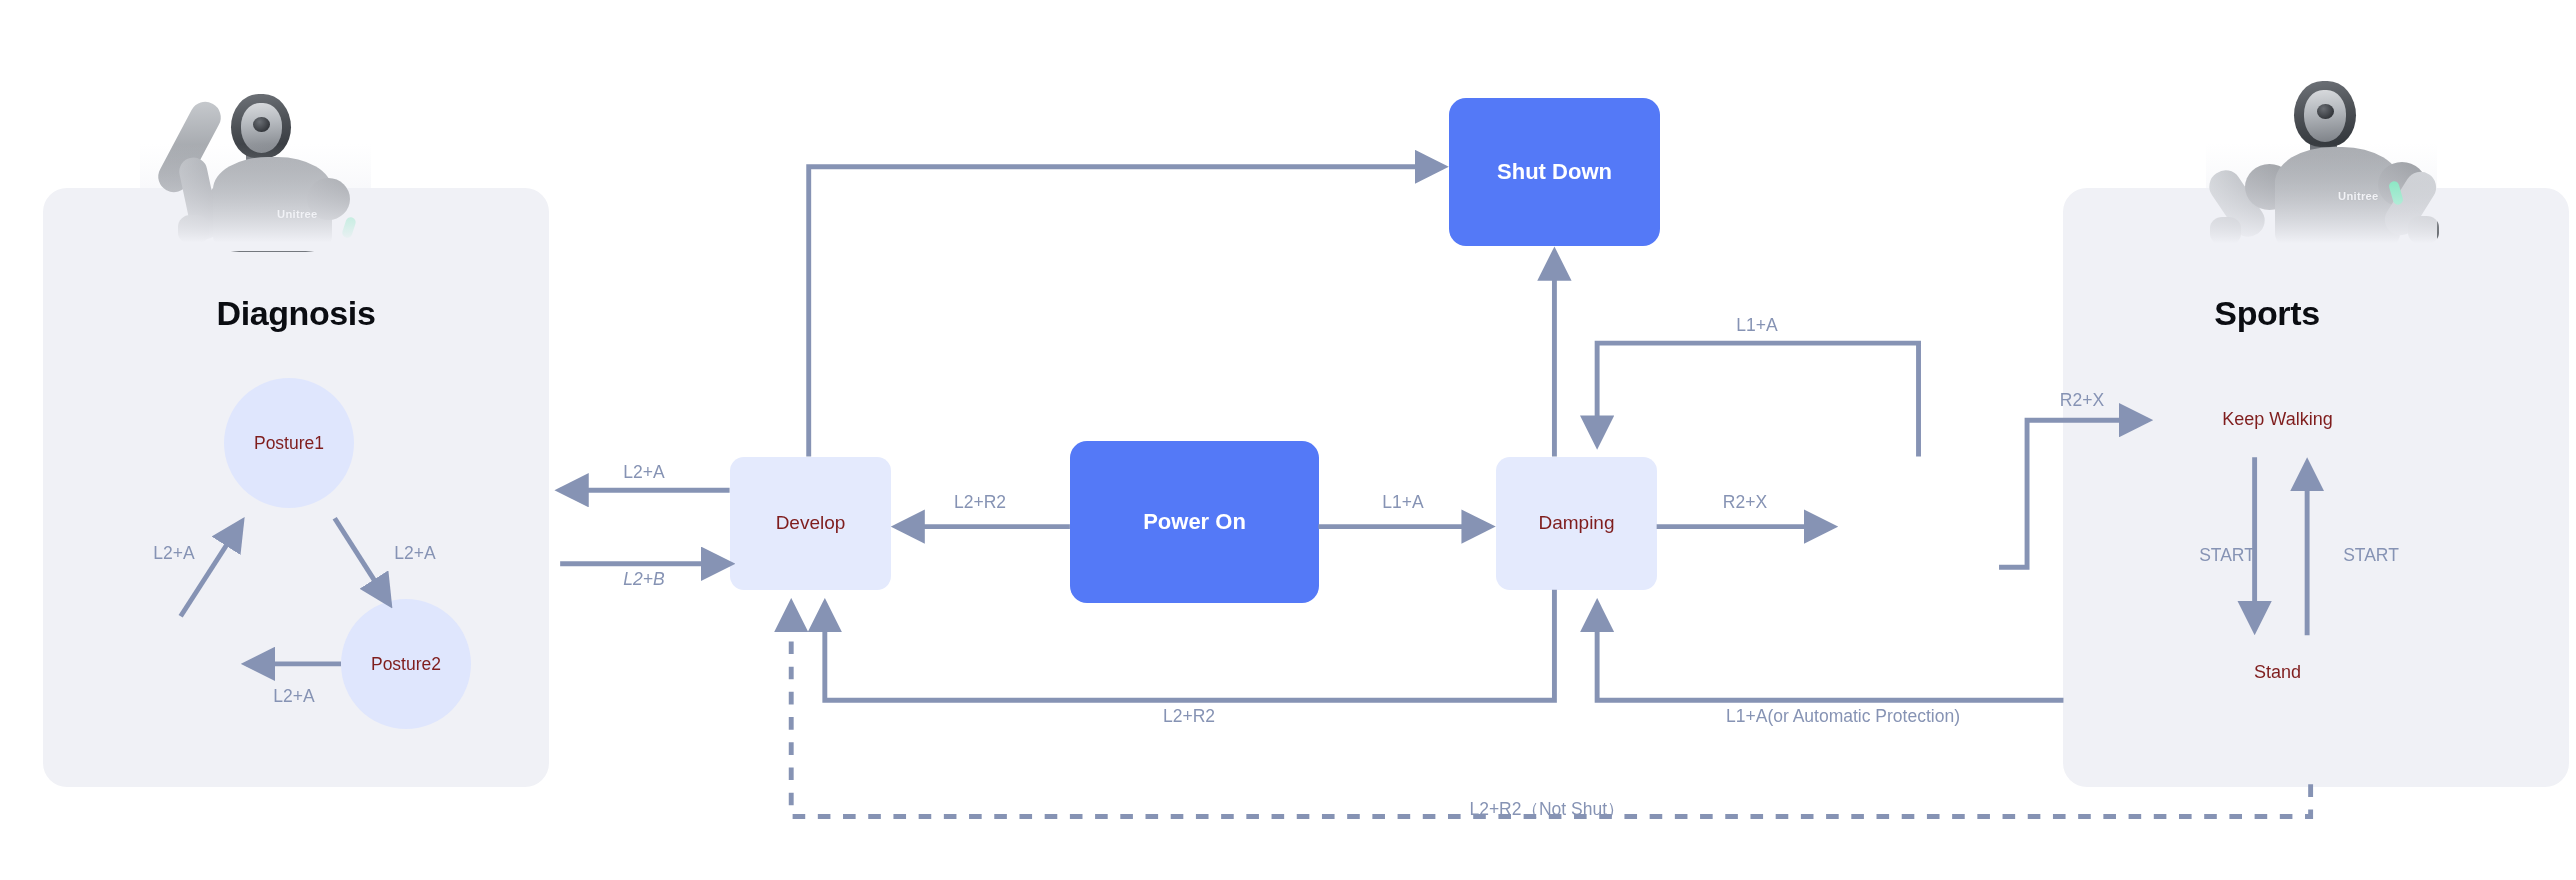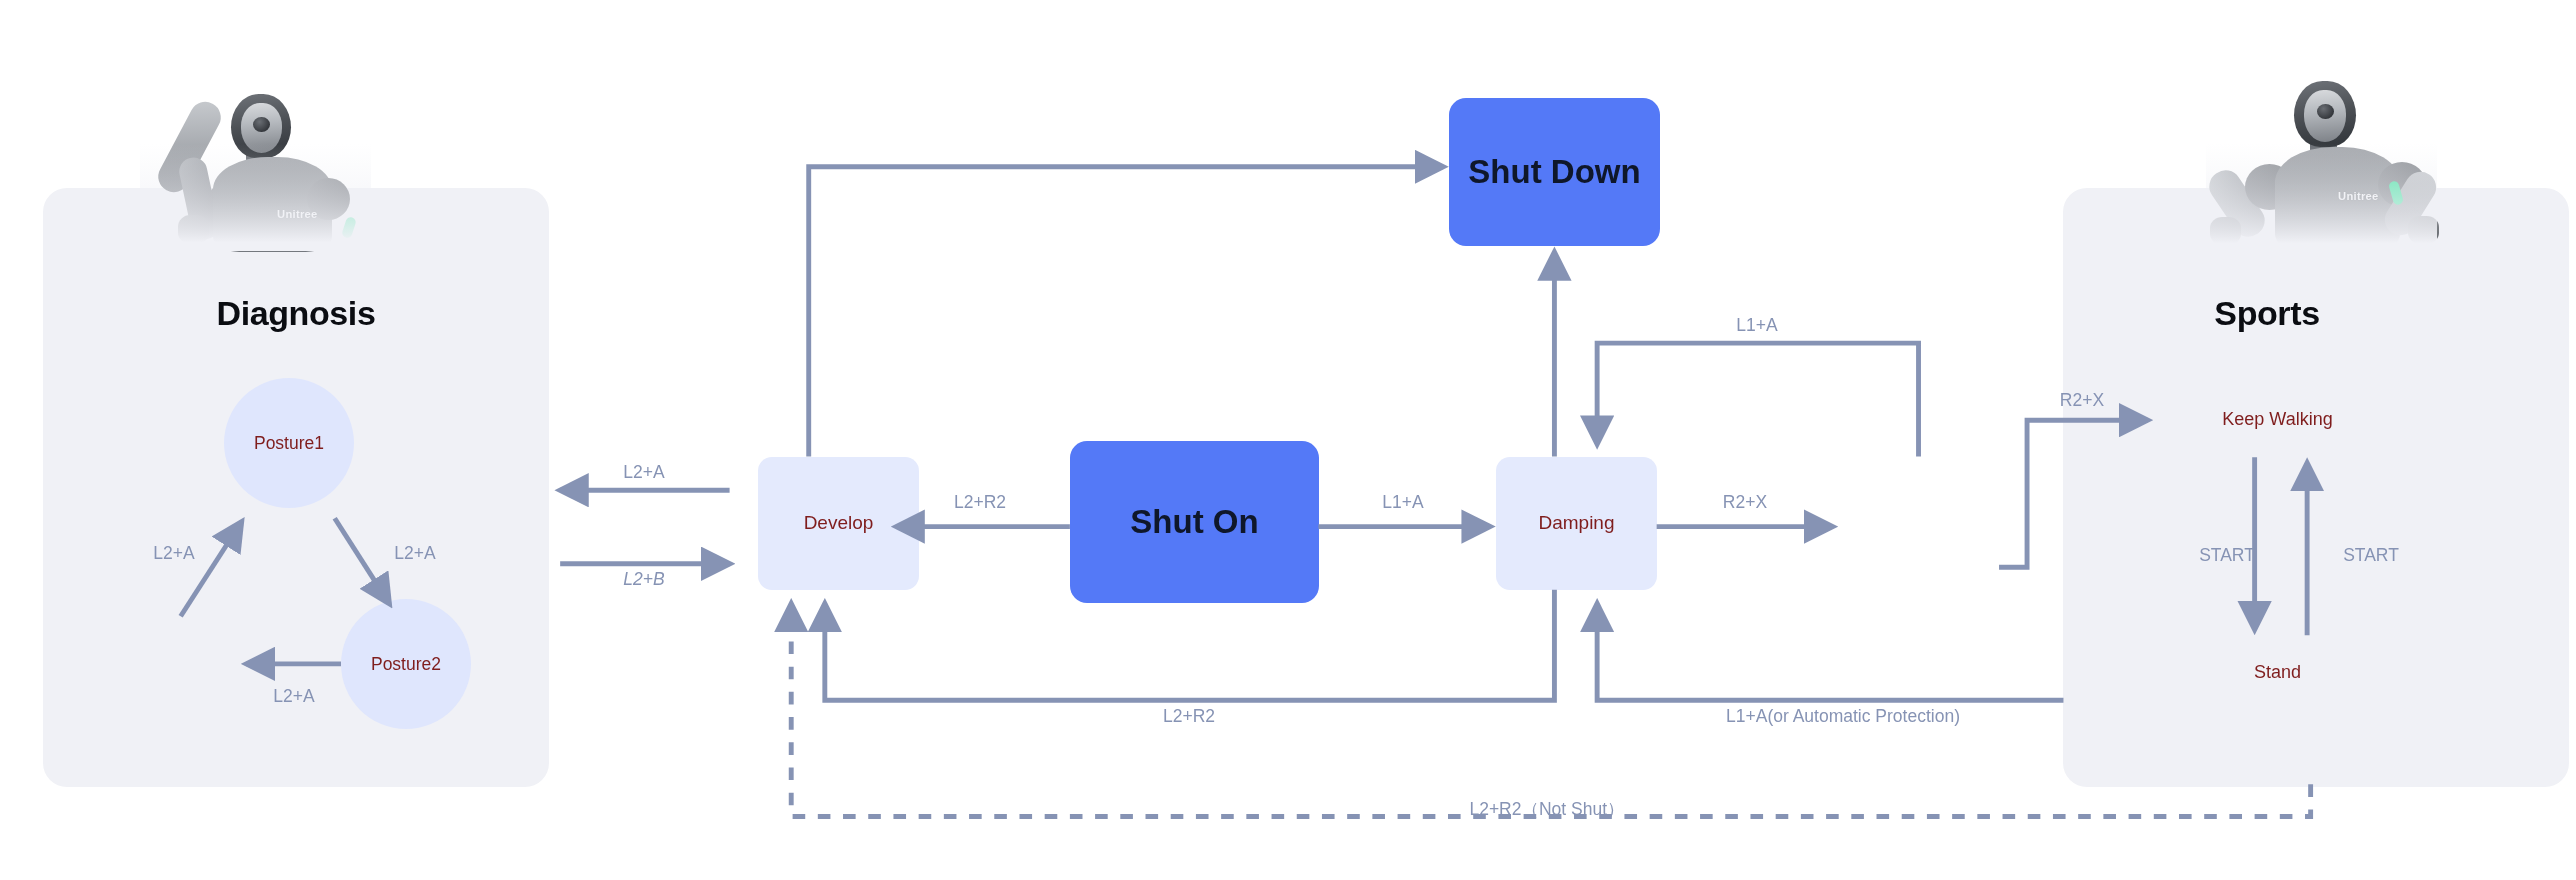--- a/index.html
+++ b/index.html
@@ -82,21 +82,21 @@
   .node {
     position: absolute;
     display: flex; align-items: center; justify-content: center;
     border-radius: 14px;
     font-size: 19px;
     color: #7f1d1d;
     text-align: center;
     line-height: 1.2;
   }
   .node.light { background:#E4EAFD; }
-  .node.primary { background:#5479F7; color:#0f172a; font-size:33px; font-weight:600; border-radius:17px; }
+  .node.primary { background:#5479F7; color:#ffffff; font-size:22px; font-weight:600; border-radius:17px; }
   .node.circle { border-radius:50%; background:#DFE6FD; font-size:17.5px; }
   .node.pill { border-radius:12.6px; font-size:18px; }
 
   
   .elabel {
     position:absolute;
     font-size:17.5px;
     color:#8693B4;
     white-space:nowrap;
   }
@@ -154,23 +154,23 @@
     <div class="r-accent" style="left:185px; top:167px; width:9.8px; height:24px; transform:rotate(-16deg);"></div>
     <div class="r-brand" style="left:132px; top:176px;">Unitree</div>
     <div class="fade"></div>
   </div>
 
   <div class="panel-title" style="left:2063px; top:294px; width:408px;">Sports</div>
 
   <div class="node pill" style="left:2153px; top:382px; width:249px; height:76px;">Keep Walking</div>
   <div class="node pill" style="left:2153px; top:635px; width:249px; height:76px;">Stand</div>
 
-  <div class="node light" style="left:730px; top:457px; width:161px; height:133px;margin-left:28px;">Develop</div>
-
-  <div class="node primary" style="left:1070px; top:441px; width:249px; height:162px;">Shut On</div>
+  <div class="node light" style="left:730px; top:457px; width:161px; height:133px;">Develop</div>
+
+  <div class="node primary" style="left:1070px; top:441px; width:249px; height:162px;">Power On</div>
 
   <div class="node primary" style="left:1449px; top:98px; width:211px; height:148px;">Shut Down</div>
 
   <div class="node light" style="left:1496px; top:457px; width:161px; height:133px;">Damping</div>
 
 
   <svg class="edges" viewBox="0 0 3679 1258" xmlns="http://www.w3.org/2000/svg">
     <defs>
       <marker id="ah" viewBox="0 0 12 12" refX="10" refY="6" markerWidth="7" markerHeight="7" orient="auto-start-reverse">
         <path d="M 0 0 L 12 6 L 0 12 z" fill="#8693B4"></path>

